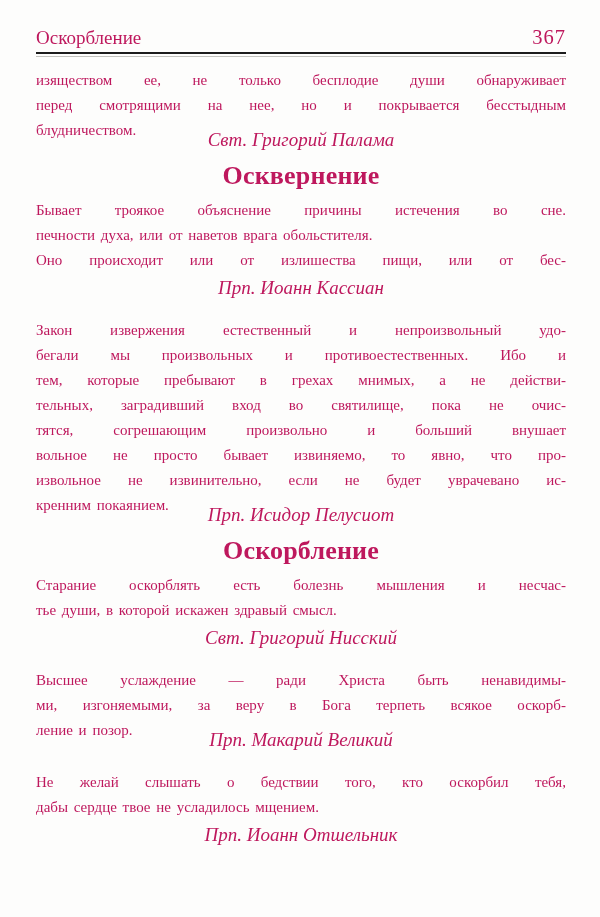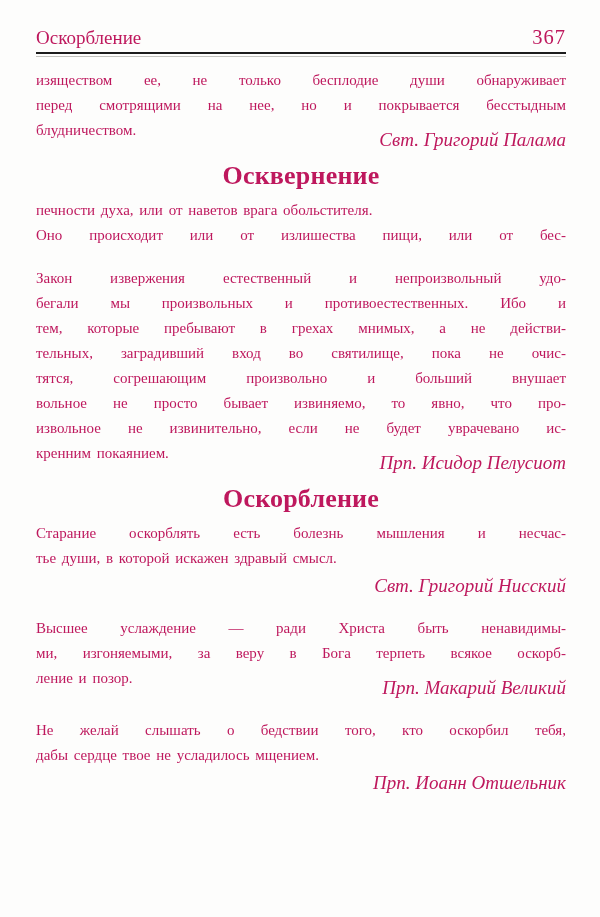--- a/index.html
+++ b/index.html
@@ -56,21 +56,21 @@
     word-spacing: 1px;
   }
   .line.last {
     text-align-last: left;
     word-spacing: 2px;
   }
   .attribution {
     font-size: 19px;
     line-height: 25px;
     font-style: italic;
-    text-align: right;
+    text-align: center;
     margin-top: 2px;
   }
   .attribution.overlap { margin-top: -16px; }
   .section-heading {
     margin: 10px 0 0 0;
     font-size: 26px;
     line-height: 28px;
     font-weight: bold;
     text-align: center;
     letter-spacing: 0.2px;
@@ -89,23 +89,25 @@
 
   <div id="content">
       <div class="para">
         <div class="line">изяществом ее, не только бесплодие души обнаруживает</div>
         <div class="line">перед смотрящими на нее, но и покрывается бесстыдным</div>
         <div class="line last">блудничеством.</div>
       </div>
       <div class="attribution overlap">Свт. Григорий Палама</div>
       <h2 class="section-heading">Осквернение</h2>
       <div class="para">
+        <div class="line">Бывает троякое объяснение причины истечения во сне.</div>
         <div class="line last">печности духа, или от наветов врага обольстителя.</div>
         <div class="line">Оно происходит или от излишества пищи, или от бес-</div>
       </div>
+      <div class="attribution">Прп. Иоанн Кассиан</div>
       <div class="para">
         <div class="line">Закон извержения естественный и непроизвольный удо-</div>
         <div class="line">бегали мы произвольных и противоестественных. Ибо и</div>
         <div class="line">тем, которые пребывают в грехах мнимых, а не действи-</div>
         <div class="line">тельных, заградивший вход во святилище, пока не очис-</div>
         <div class="line">тятся, согрешающим произвольно и больший внушает</div>
         <div class="line">вольное не просто бывает извиняемо, то явно, что про-</div>
         <div class="line">извольное не извинительно, если не будет уврачевано ис-</div>
         <div class="line last">кренним покаянием.</div>
       </div>

